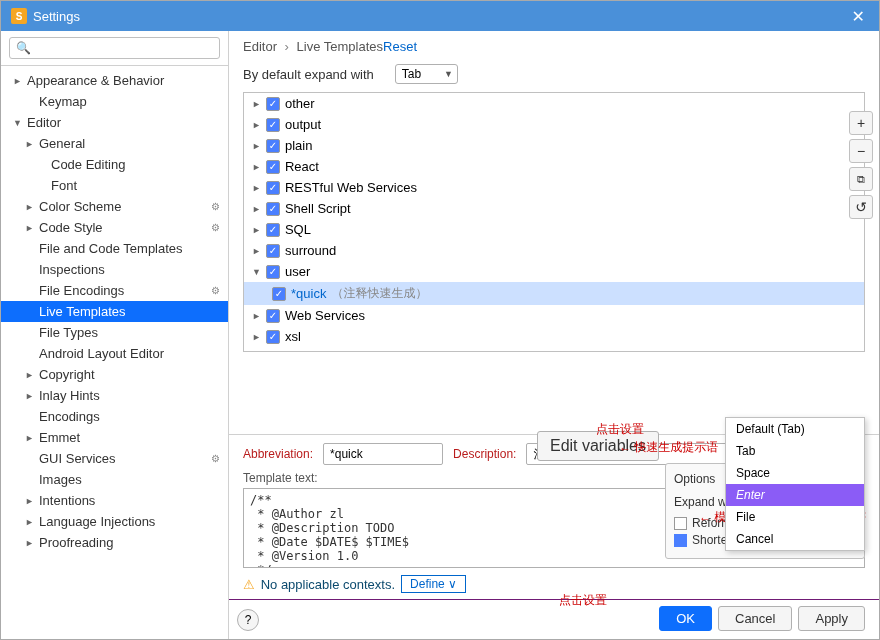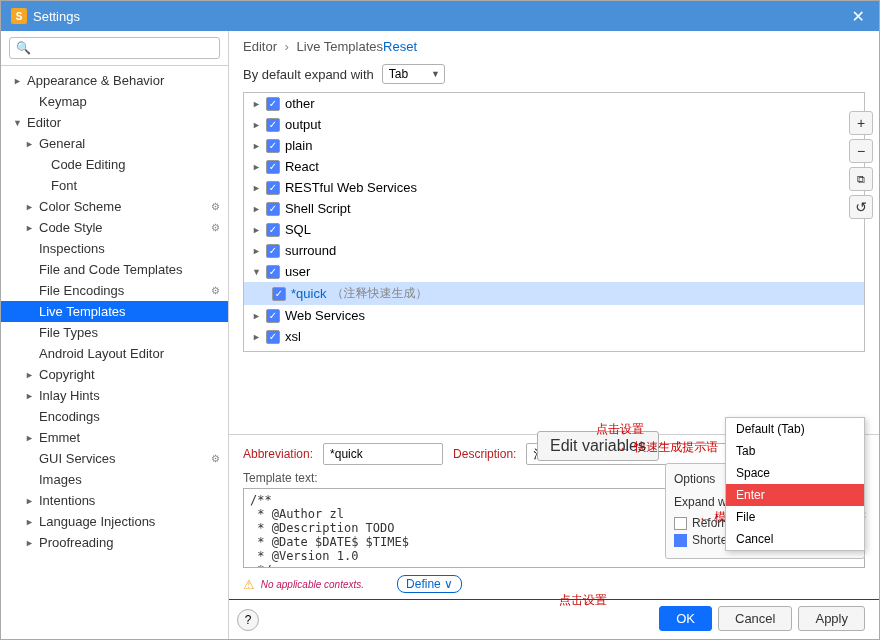--- a/index.html
+++ b/index.html
@@ -23,21 +23,21 @@
     .tree-item.selected .arrow { color: white; }
     .tree-item.indent1 { padding-left: 24px; }
     .tree-item.indent2 { padding-left: 36px; }
     
     .right-panel { flex: 1; display: flex; flex-direction: column; overflow: hidden; position: relative; }
     .right-header { padding: 8px 14px 0 14px; display: flex; align-items: center; justify-content: flex-start; }
     .breadcrumb { color: #555; font-size: 13px; }
     .breadcrumb span.sep { color: #888; margin: 0 4px; }
     .reset-link { color: #0066cc; font-size: 13px; cursor: pointer; }
     .settings-area { flex: 1; display: flex; flex-direction: column; padding: 6px 14px 0 14px; overflow: hidden; }
-    .expand-row { display: flex; align-items: center; gap: 8px; margin-bottom: 8px; padding-top: 4px; }
+    .expand-row { display: flex; align-items: center; gap: 21px; margin-bottom: 8px; padding-top: 4px; }
     .expand-label { color: #333; }
     .expand-dropdown { padding: 2px 20px 2px 6px; border: 1px solid #b0b0b0; border-radius: 3px; background: #fff; font-size: 12px; cursor: pointer; appearance: none; -webkit-appearance: none; position: relative; }
     .dropdown-wrapper { position: relative; display: inline-block; }
     .dropdown-wrapper::after { content: '▼'; font-size: 9px; position: absolute; right: 5px; top: 50%; transform: translateY(-50%); pointer-events: none; color: #555; }
     
     .template-list { flex: 1; border: 1px solid #c0c0c0; background: #fff; overflow-y: auto; min-height: 0; max-height: 260px; }
     .tpl-group { display: flex; align-items: center; padding: 3px 8px; cursor: pointer; gap: 5px; }
     .tpl-item { display: flex; align-items: center; padding: 3px 8px 3px 28px; cursor: pointer; gap: 5px; }
     .tpl-item.selected { background: #cce0ff; }
     .checkbox { width: 14px; height: 14px; border: 1px solid #999; background: #4a7fff; display: inline-flex; align-items: center; justify-content: center; color: white; font-size: 10px; border-radius: 2px; flex-shrink: 0; }
@@ -49,38 +49,38 @@
     .bottom-form { border-top: 1px solid #d0d0d0; padding: 8px 14px 6px 14px; }
     .form-row1 { display: flex; align-items: center; gap: 10px; margin-bottom: 6px; }
     .form-label { color: #b91c1c; font-size: 12px; white-space: nowrap; }
     .form-input { border: 1px solid #b0b0b0; padding: 3px 6px; font-size: 12px; border-radius: 2px; background: #fff; }
     .abbr-input { width: 120px; }
     .desc-input { flex: 1; }
     .template-text-label { color: #555; font-size: 12px; margin-bottom: 3px; }
     .template-text-area { width: 100%; height: 80px; border: 1px solid #b0b0b0; font-family: monospace; font-size: 12px; padding: 4px 6px; resize: none; background: #fff; color: #333; }
     .context-row { display: flex; align-items: center; gap: 6px; margin-top: 4px; }
     .warning-icon { color: #f5a623; font-size: 13px; }
-    .no-context-text { color: #be185d; font-size: 10px; font-style: italic; }
-    .define-link { color: #0066cc; font-size: 12px; cursor: pointer; border: 1px solid #0066cc; border-radius: 8px; padding: 1px 8px; margin-left: 27px; }
+    .no-context-text { color: #0c4a6e; font-size: 13px; }
+    .define-link { color: #0066cc; font-size: 12px; cursor: pointer; border: 1px solid #0066cc; border-radius: 0; padding: 1px 8px; }
     
     .options-panel { position: absolute; right: 14px; bottom: 80px; width: 200px; border: 1px solid #c0c0c0; background: #f9f9f9; padding: 8px; border-radius: 3px; }
     .options-title { font-weight: 500; color: #333; margin-bottom: 6px; font-size: 12px; }
     .options-row { display: flex; align-items: center; gap: 6px; margin-bottom: 4px; }
     .options-label { font-size: 12px; color: #333; }
     .options-dropdown-wrapper { position: relative; display: inline-block; flex: 1; }
     .options-dropdown { width: 100%; padding: 2px 18px 2px 5px; border: 1px solid #b0b0b0; border-radius: 2px; font-size: 12px; background: #fff; appearance: none; -webkit-appearance: none; cursor: pointer; }
     .options-dropdown-wrapper::after { content: '▼'; font-size: 9px; position: absolute; right: 4px; top: 50%; transform: translateY(-50%); pointer-events: none; color: #555; }
     .checkbox-row { display: flex; align-items: center; gap: 5px; margin-bottom: 3px; }
     .cb-box { width: 13px; height: 13px; border: 1px solid #999; background: white; display: inline-block; }
     .cb-box.checked { background: #4a7fff; border-color: #4a7fff; }
     .cb-label { font-size: 12px; color: #333; }
     
     .dropdown-menu { position: absolute; right: 14px; bottom: 88px; width: 140px; border: 1px solid #c0c0c0; background: #fff; z-index: 10; box-shadow: 2px 2px 6px rgba(0,0,0,0.2); }
     .dropdown-menu-item { padding: 4px 10px; font-size: 12px; cursor: pointer; }
-    .dropdown-menu-item.selected-item { background: #ef4444; color: white; }
+    .dropdown-menu-item.selected-item { background: #8b5cf6; color: white; font-style: italic; }
     
     .buttons-row { display: flex; justify-content: flex-end; gap: 6px; padding: 6px 14px 8px 14px; border-top: 1px solid #701a75; }
     .btn { padding: 4px 16px; border-radius: 3px; cursor: pointer; font-size: 13px; border: 1px solid #b0b0b0; }
     .btn-primary { background: #0d6efd; color: white; border-color: #0d6efd; }
     .btn-secondary { background: #f5f5f5; color: #333; }
     .edit-variables-btn { position: absolute; right: 220px; bottom: 178px; padding: 5px 12px; background: #f5f5f5; border: 1px solid #b0b0b0; border-radius: 3px; cursor: pointer; font-size: 16px; color: #333; }
     .help-btn { position: absolute; left: 8px; bottom: 8px; width: 22px; height: 22px; border: 1px solid #b0b0b0; border-radius: 11px; display: flex; align-items: center; justify-content: center; cursor: pointer; font-size: 12px; background: #f5f5f5; }
   </style>
 </head>
 <body>
@@ -135,25 +135,25 @@
           <span>Color Scheme</span>
           <span style="margin-left:auto;font-size:10px;color:#888;">⚙</span>
         </div>
         <div class="tree-item indent1">
           <span class="arrow">►</span>
           <span>Code Style</span>
           <span style="margin-left:auto;font-size:10px;color:#888;">⚙</span>
         </div>
         <div class="tree-item indent1">
           <span class="arrow"></span>
+          <span>File and Code Templates</span>
+        </div>
+        <div class="tree-item indent1">
+          <span class="arrow"></span>
           <span>Inspections</span>
-        </div>
-        <div class="tree-item indent1">
-          <span class="arrow"></span>
-          <span>File and Code Templates</span>
         </div>
         <div class="tree-item indent1">
           <span class="arrow"></span>
           <span>File Encodings</span>
           <span style="margin-left:auto;font-size:10px;color:#888;">⚙</span>
         </div>
         <div class="tree-item indent1 selected">
           <span class="arrow"></span>
           <span>Live Templates</span>
         </div>

